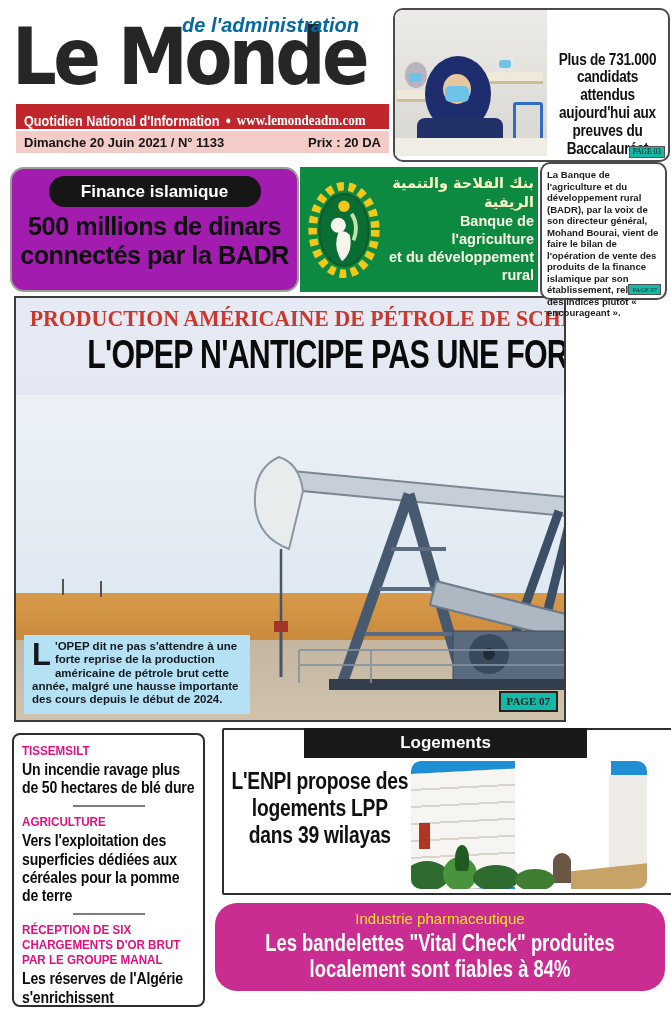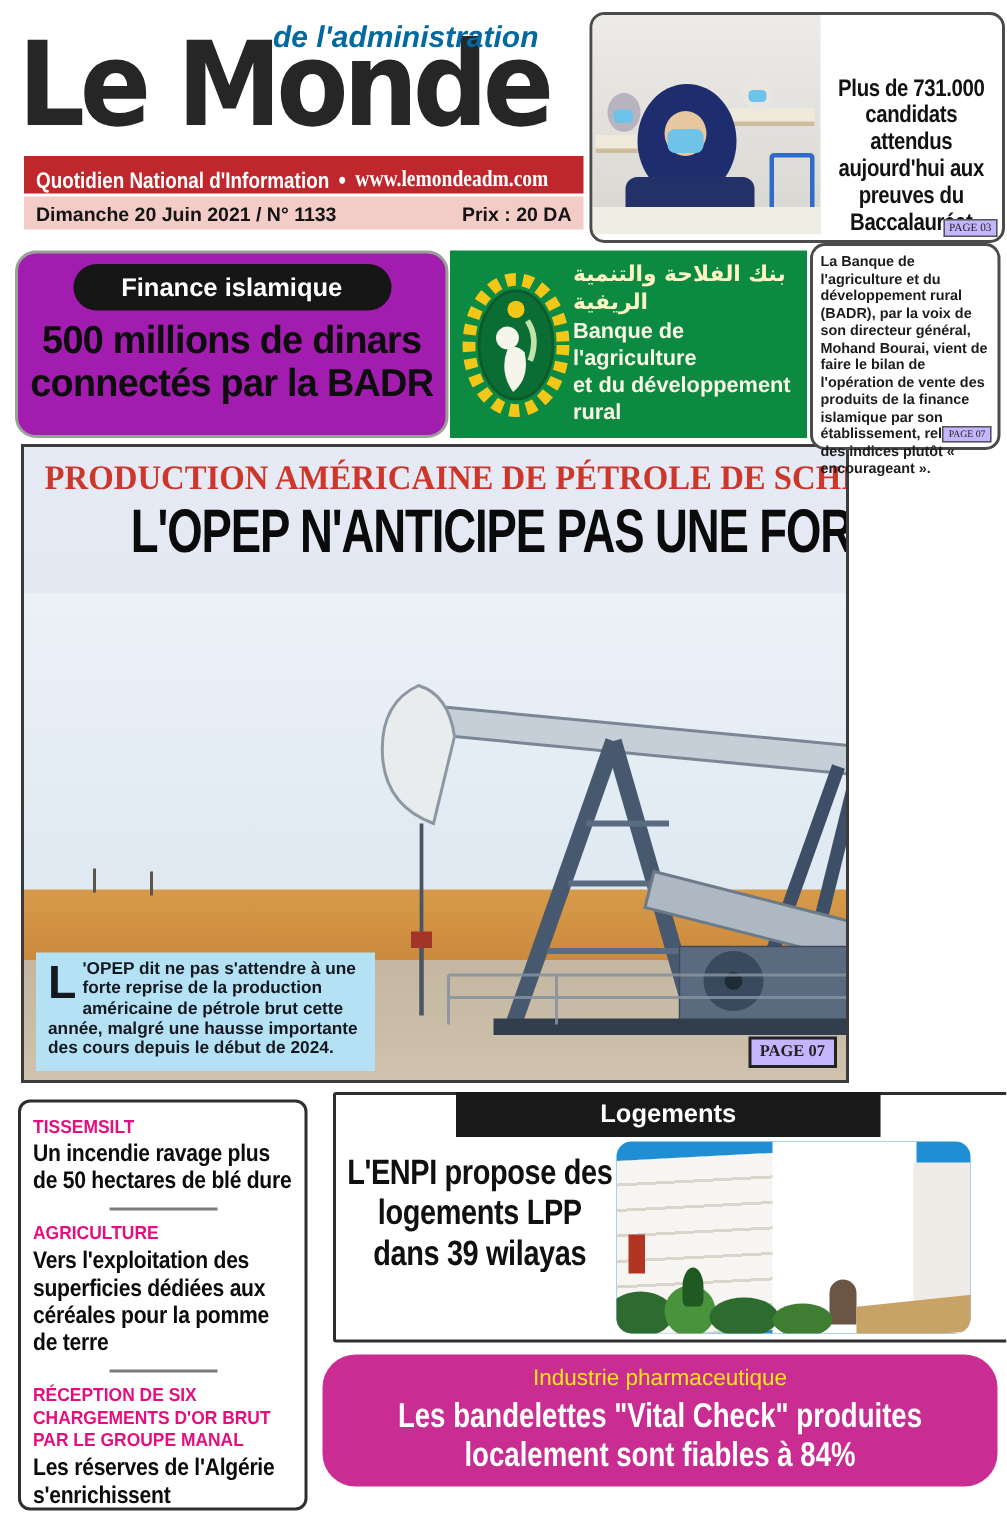--- a/index.html
+++ b/index.html
@@ -26,41 +26,41 @@
 
   
   .bacc-box{left:393px;top:8px;width:273px;height:150px;border:2px solid #4b4b4b;
       border-radius:10px;background:#fff;overflow:hidden;}
   .bacc-photo{position:absolute;left:0;top:0;width:152px;height:146px;
       background:linear-gradient(#edebe7,#d8d6d1);overflow:hidden;}
   .bacc-text{position:absolute;left:152px;right:0;top:0;bottom:0;display:flex;
       align-items:flex-end;justify-content:center;padding:2px;}
   .bacc-head{font-size:16px;font-weight:800;line-height:1.12;text-align:center;color:#121212;
       width:118%;transform:scaleX(.85);transform-origin:center;letter-spacing:-.3px;}
-  .page-tag{position:absolute;background:#c4b5fd;border:1px solid #555;color:#222;
+  .page-tag{position:absolute;background:#14b8a6;border:1px solid #555;color:#222;
       font-family:"Liberation Serif",serif;font-size:7.5px;padding:0 3px;line-height:1.4;}
 
   
   .cl-head{position:absolute;border-radius:50%;}
   .cl-mask{position:absolute;background:#6ec3e8;border-radius:3px;}
   .cl-desk{position:absolute;background:#efe9da;border-bottom:3px solid #cdbd9c;}
   .cl-chair{position:absolute;border:3px solid #2f6cc9;border-radius:3px;background:transparent;}
 
   
   .finance-box{left:10px;top:167px;width:289px;height:125px;border:2px solid #9aa096;
       border-radius:14px;background:#a21caf;box-sizing:border-box;overflow:hidden;}
   .finance-pill{width:212px;height:31px;margin:7px auto 0;background:#161616;border-radius:17px;
       display:flex;align-items:center;justify-content:center;color:#fff;
       font-size:17px;font-weight:bold;}
   .finance-head{margin-top:5px;text-align:center;font-size:26px;font-weight:800;color:#0d0d0d;
       line-height:1.12;letter-spacing:-.5px;transform:scaleX(.97);}
 
   .badr-box{left:300px;top:167px;width:238px;height:125px;background:#0d8a41;display:flex;
       align-items:center;overflow:hidden;}
-  .badr-text{flex:1;text-align:left;padding-right:4px;}
+  .badr-text{flex:1;text-align:right;padding-right:4px;}
   .badr-ar{font-family:"DejaVu Sans",sans-serif;direction:rtl;font-size:14.5px;font-weight:bold;
       color:#fdf4c3;line-height:1.3;}
   .badr-fr{font-size:14.5px;font-weight:bold;color:#fbf8e6;line-height:1.25;}
 
   .brief-box{left:540px;top:162px;width:127px;height:138px;border:2px solid #4b4b4b;
       border-radius:10px;background:#fff;box-sizing:border-box;padding:5px 5px;z-index:2;}
   .brief-text{font-size:9.6px;font-weight:600;line-height:1.2;color:#1c1c1c;}
   .brief-box .page-tag{right:4px;bottom:3px;font-size:6.5px;}
 
   

